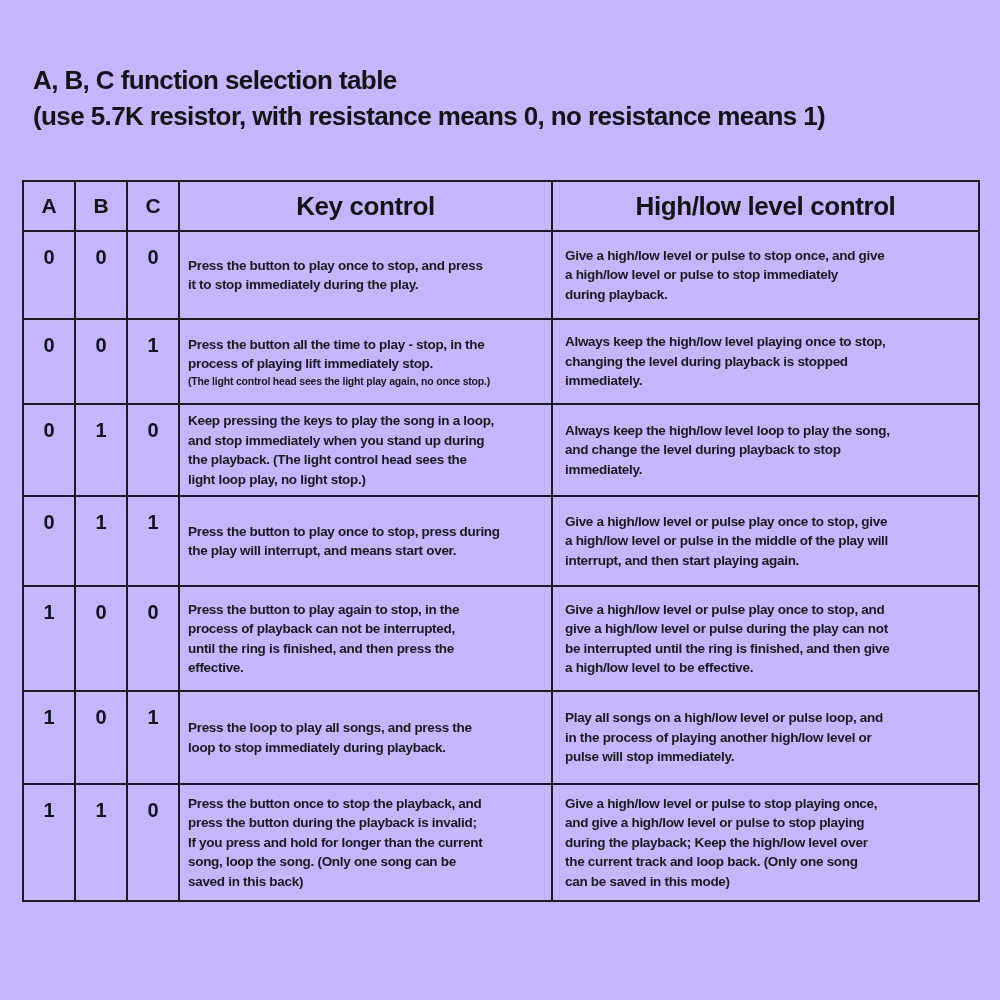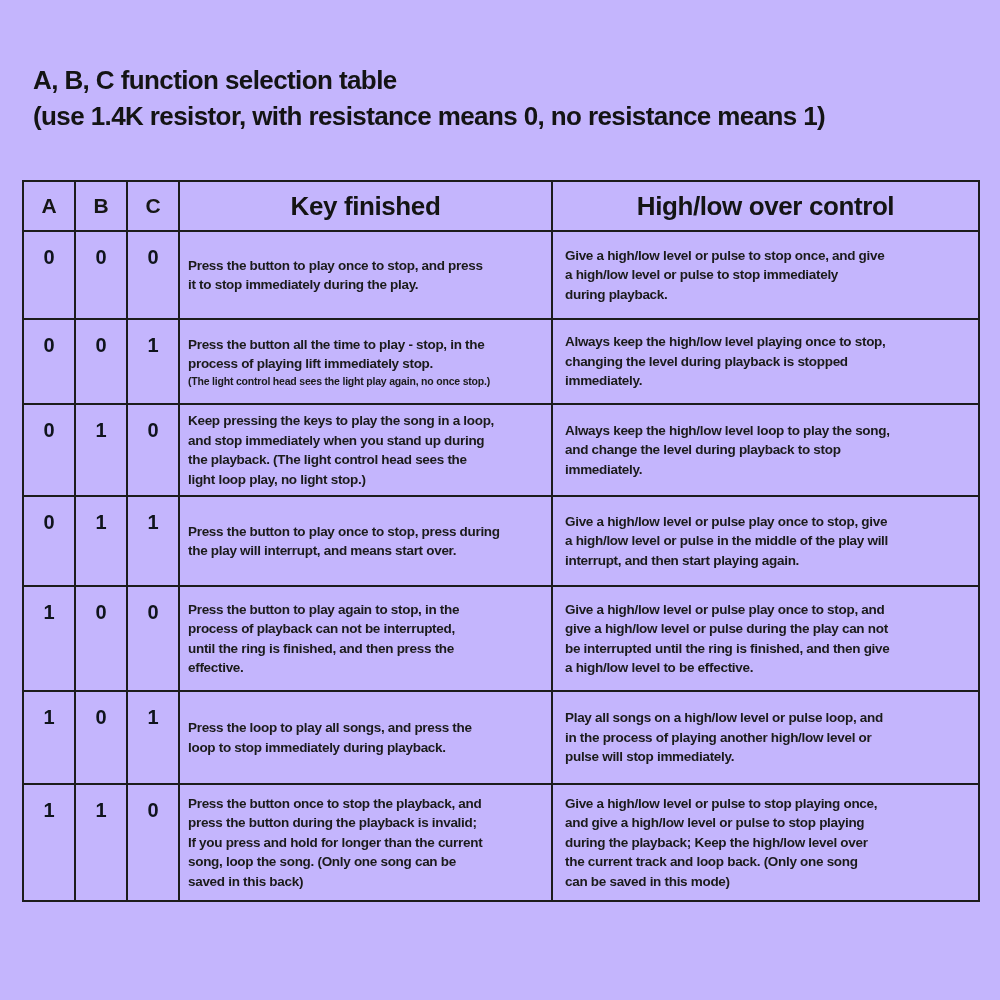--- a/index.html
+++ b/index.html
@@ -105,39 +105,39 @@
     white-space: pre-line;
   }
 </style>
 </head>
 <body>
 
 <div class="page">
 
   <div class="title-block">
     <div>A, B, C function selection table</div>
-    <div>(use 1.4K resistor, with resistance means 0, no resistance means 1)</div>
+    <div>(use 5.7K resistor, with resistance means 0, no resistance means 1)</div>
   </div>
 
   <table class="func-table">
     <colgroup>
       <col class="c-a">
         <col class="c-b">
         <col class="c-c">
         <col class="c-key">
         <col class="c-level">
     </colgroup>
 
     <tbody>
         <tr class="hdr">
       <th class="bit-h">A</th>
       <th class="bit-h">B</th>
       <th class="bit-h">C</th>
-      <th class="wide-h">Key finished</th>
-      <th class="wide-h">High/low over control</th>
+      <th class="wide-h">Key control</th>
+      <th class="wide-h">High/low level control</th>
     </tr>
 
     <tr class="r0">
       <td class="bit">0</td>
       <td class="bit">0</td>
       <td class="bit">0</td>
       <td class="txt key">
         <div class="cell-text">Press the button to play once to stop, and press
 it to stop immediately during the play.</div>
         <div class="cell-note"></div>

